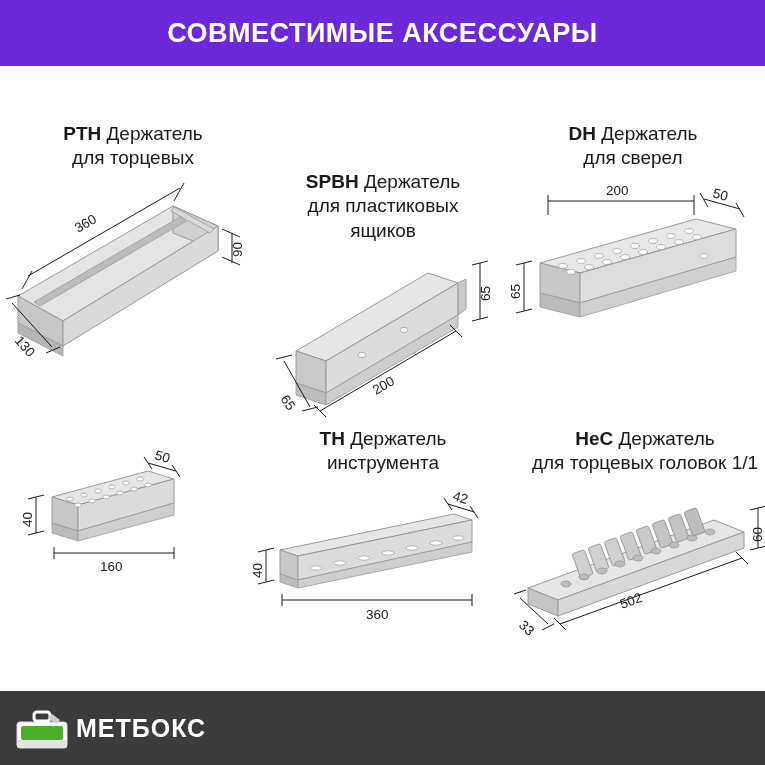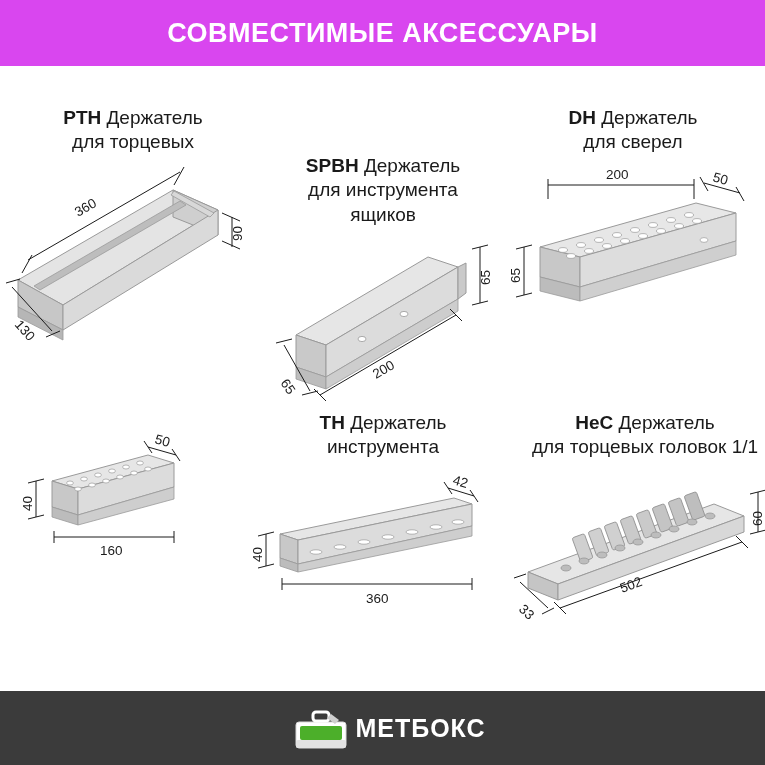--- a/index.html
+++ b/index.html
@@ -6,52 +6,52 @@
   body{
     width:765px;height:765px;
     background:#ffffff;
     font-family:"Liberation Sans", sans-serif;
     overflow:hidden;
     position:relative;
   }
   
   .header{
     position:absolute;left:0;top:0;width:765px;height:66px;
-    background:#d946ef;
+    background:#6d28d9;
     display:flex;align-items:center;justify-content:center;
   }
   .header-title{
     color:#ffffff;
     font-size:27px;
     font-weight:bold;
     letter-spacing:0.5px;
     text-align:center;
   }
   
   .grid{
-    position:absolute;left:0;top:66px;width:765px;height:625px;
+    position:absolute;left:0;top:82px;width:765px;height:625px;
   }
   .cell{position:absolute;}
   .caption{
     text-align:center;
     font-size:19px;
     color:#1a1a1a;
     line-height:1.28;
     font-weight:500;
   }
   .caption .code{font-weight:bold;}
   .art{position:relative;width:100%;}
   svg{display:block;overflow:visible;}
   .dim{font-size:13.5px;fill:#1b1b1b;font-family:"Liberation Sans", sans-serif;}
   .dimline{stroke:#1b1b1b;stroke-width:1;fill:none;}
   
   .footer{
     position:absolute;left:0;top:691px;width:765px;height:74px;
     background:#3b3b3b;
-    display:flex;align-items:center;justify-content:center;
+    display:flex;align-items:center;
   }
   .logo{
     margin-left:14px;
     display:flex;align-items:center;
     gap:6px;
   }
   .logo-box{
     position:relative;
     width:56px;height:44px;
   }
@@ -110,21 +110,21 @@
           <text class="dim" x="6" y="170" transform="rotate(48 6 170)">130</text>
         </g>
       </svg>
     </div>
   </div>
 
   <div class="cell" style="left:258px;top:40px;width:250px;margin-top:48px;">
     <div class="caption">
       <span class="code">SPBH</span>
       <span>Держатель</span><br>
-      <span>для инструмента</span><br>
+      <span>для пластиковых</span><br>
       <span>ящиков</span>
     </div>
     <div class="art">
       <svg width="250" height="180" viewBox="0 0 250 180">
         <g>
 
           <polygon points="38,108 170,30 200,40 68,118" fill="#e6e6e6" stroke="#9a9a9a" stroke-width="1"></polygon>
 
           <polygon points="38,108 68,118 68,150 38,140" fill="#c9c9c9" stroke="#9a9a9a" stroke-width="1"></polygon>
           <polygon points="68,118 200,40 200,72 68,150" fill="#dcdcdc" stroke="#9a9a9a" stroke-width="1"></polygon>

